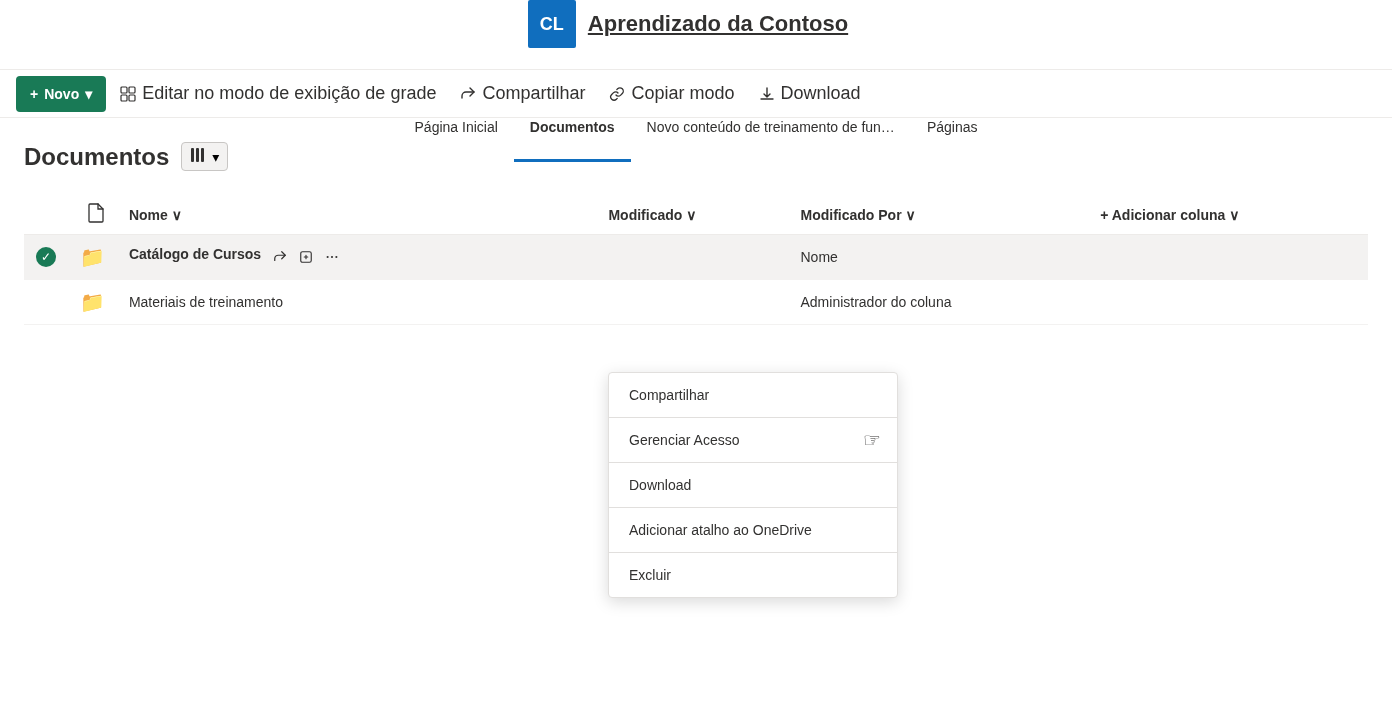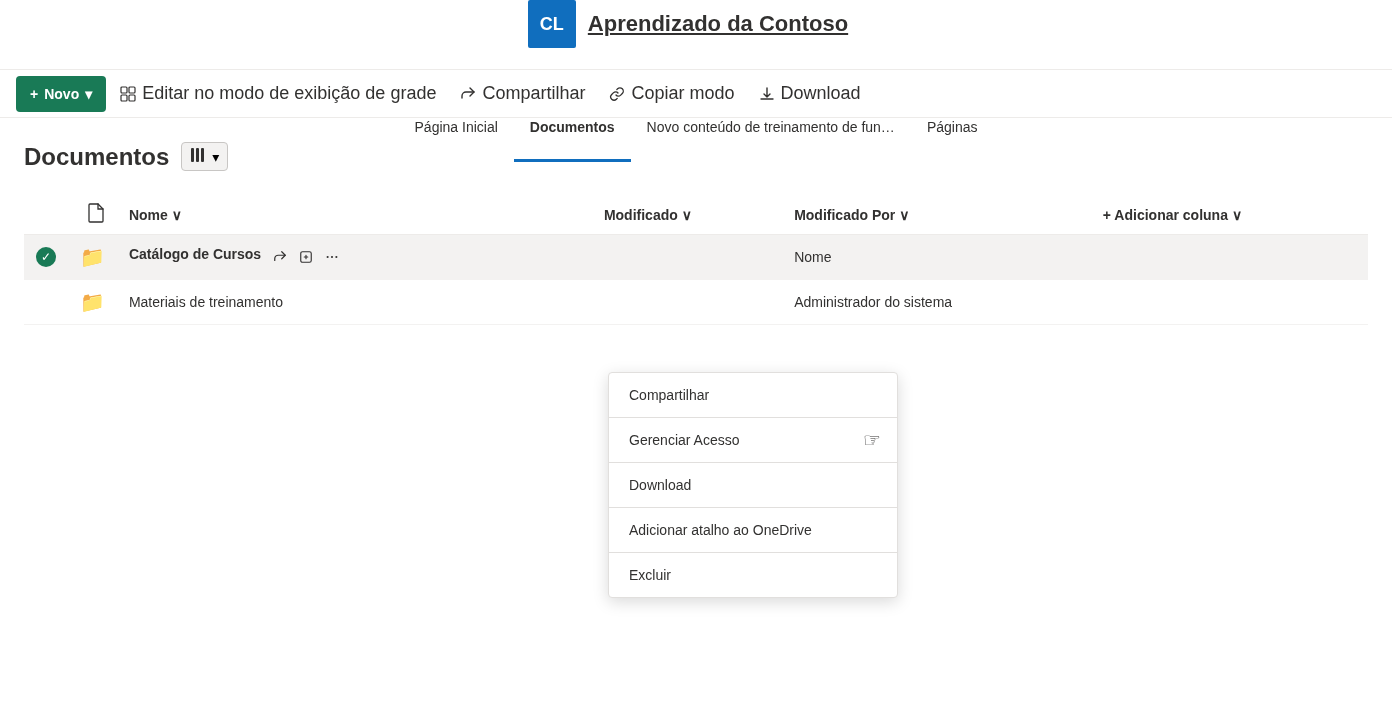--- a/index.html
+++ b/index.html
@@ -415,21 +415,21 @@
 
       <tr>
         <td class="td-check"></td>
         <td class="td-file-icon">
           <span class="folder-icon">📁</span>
         </td>
         <td>
           <span>Materiais de treinamento</span>
         </td>
         <td></td>
-        <td>Administrador do sistema</td>
+        <td>Administrador do coluna</td>
         <td></td>
       </tr>
     </tbody>
   </table>
 </div>
 
 <div class="context-menu">
   <div class="context-menu-item">
     <span>Compartilhar</span>
   </div>

